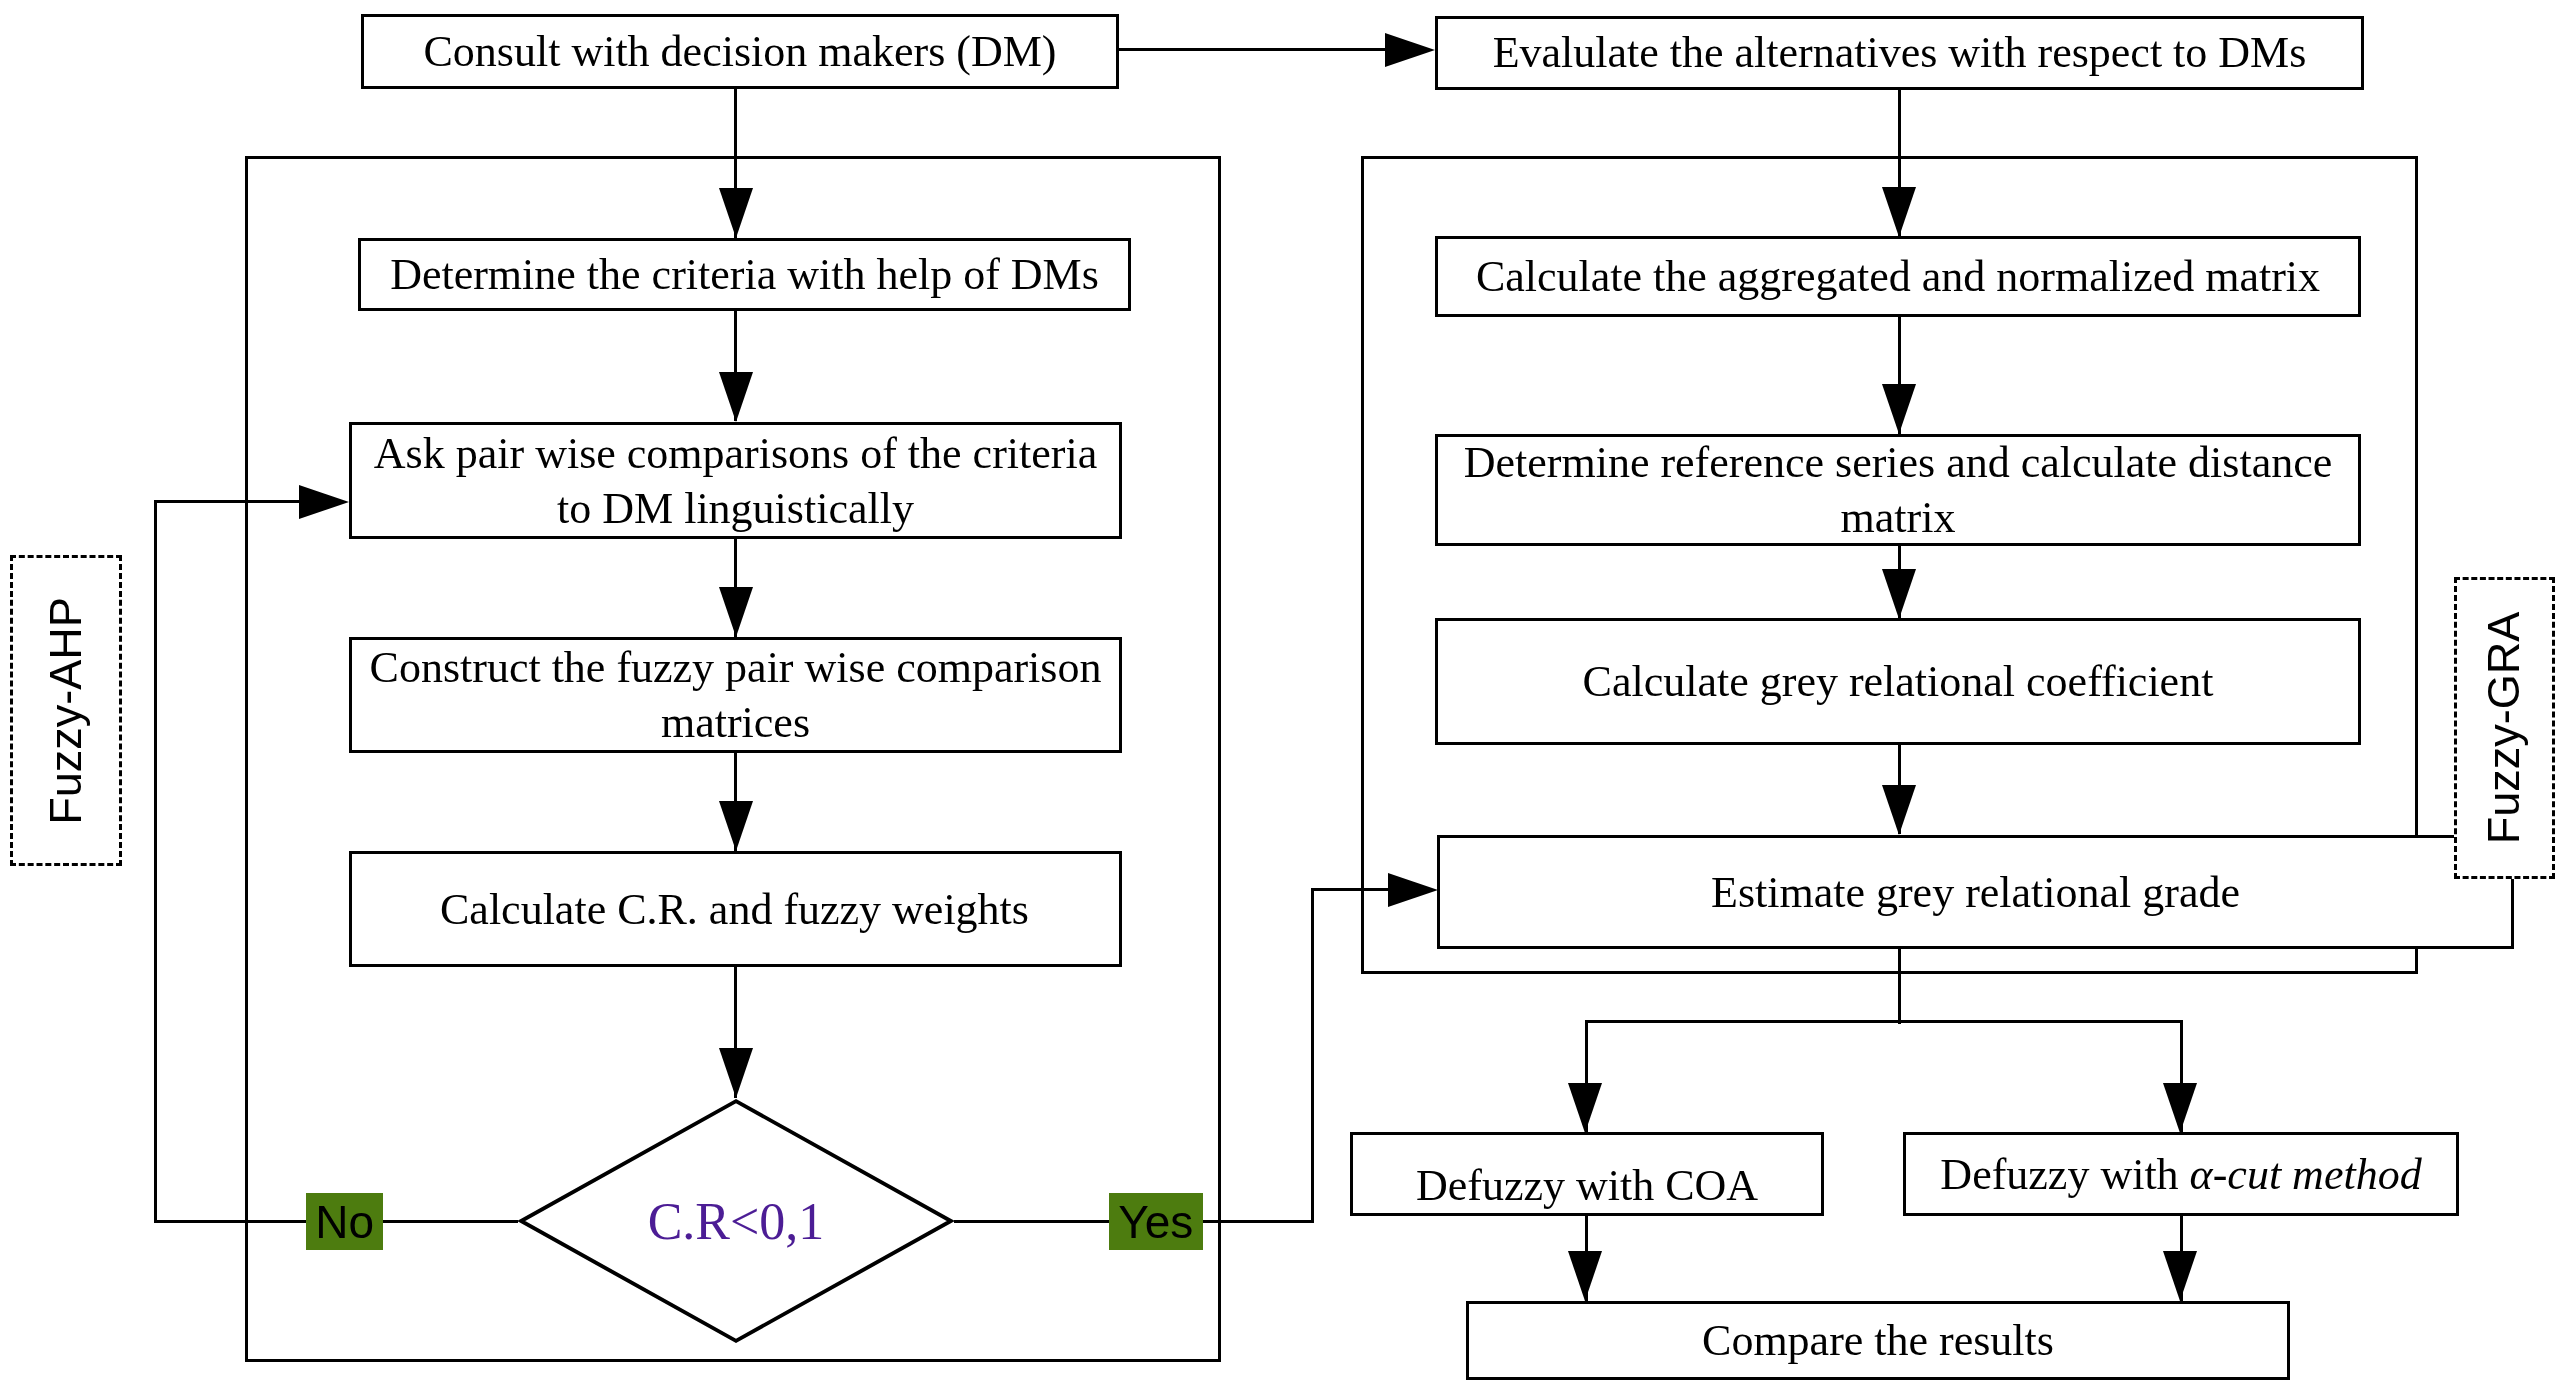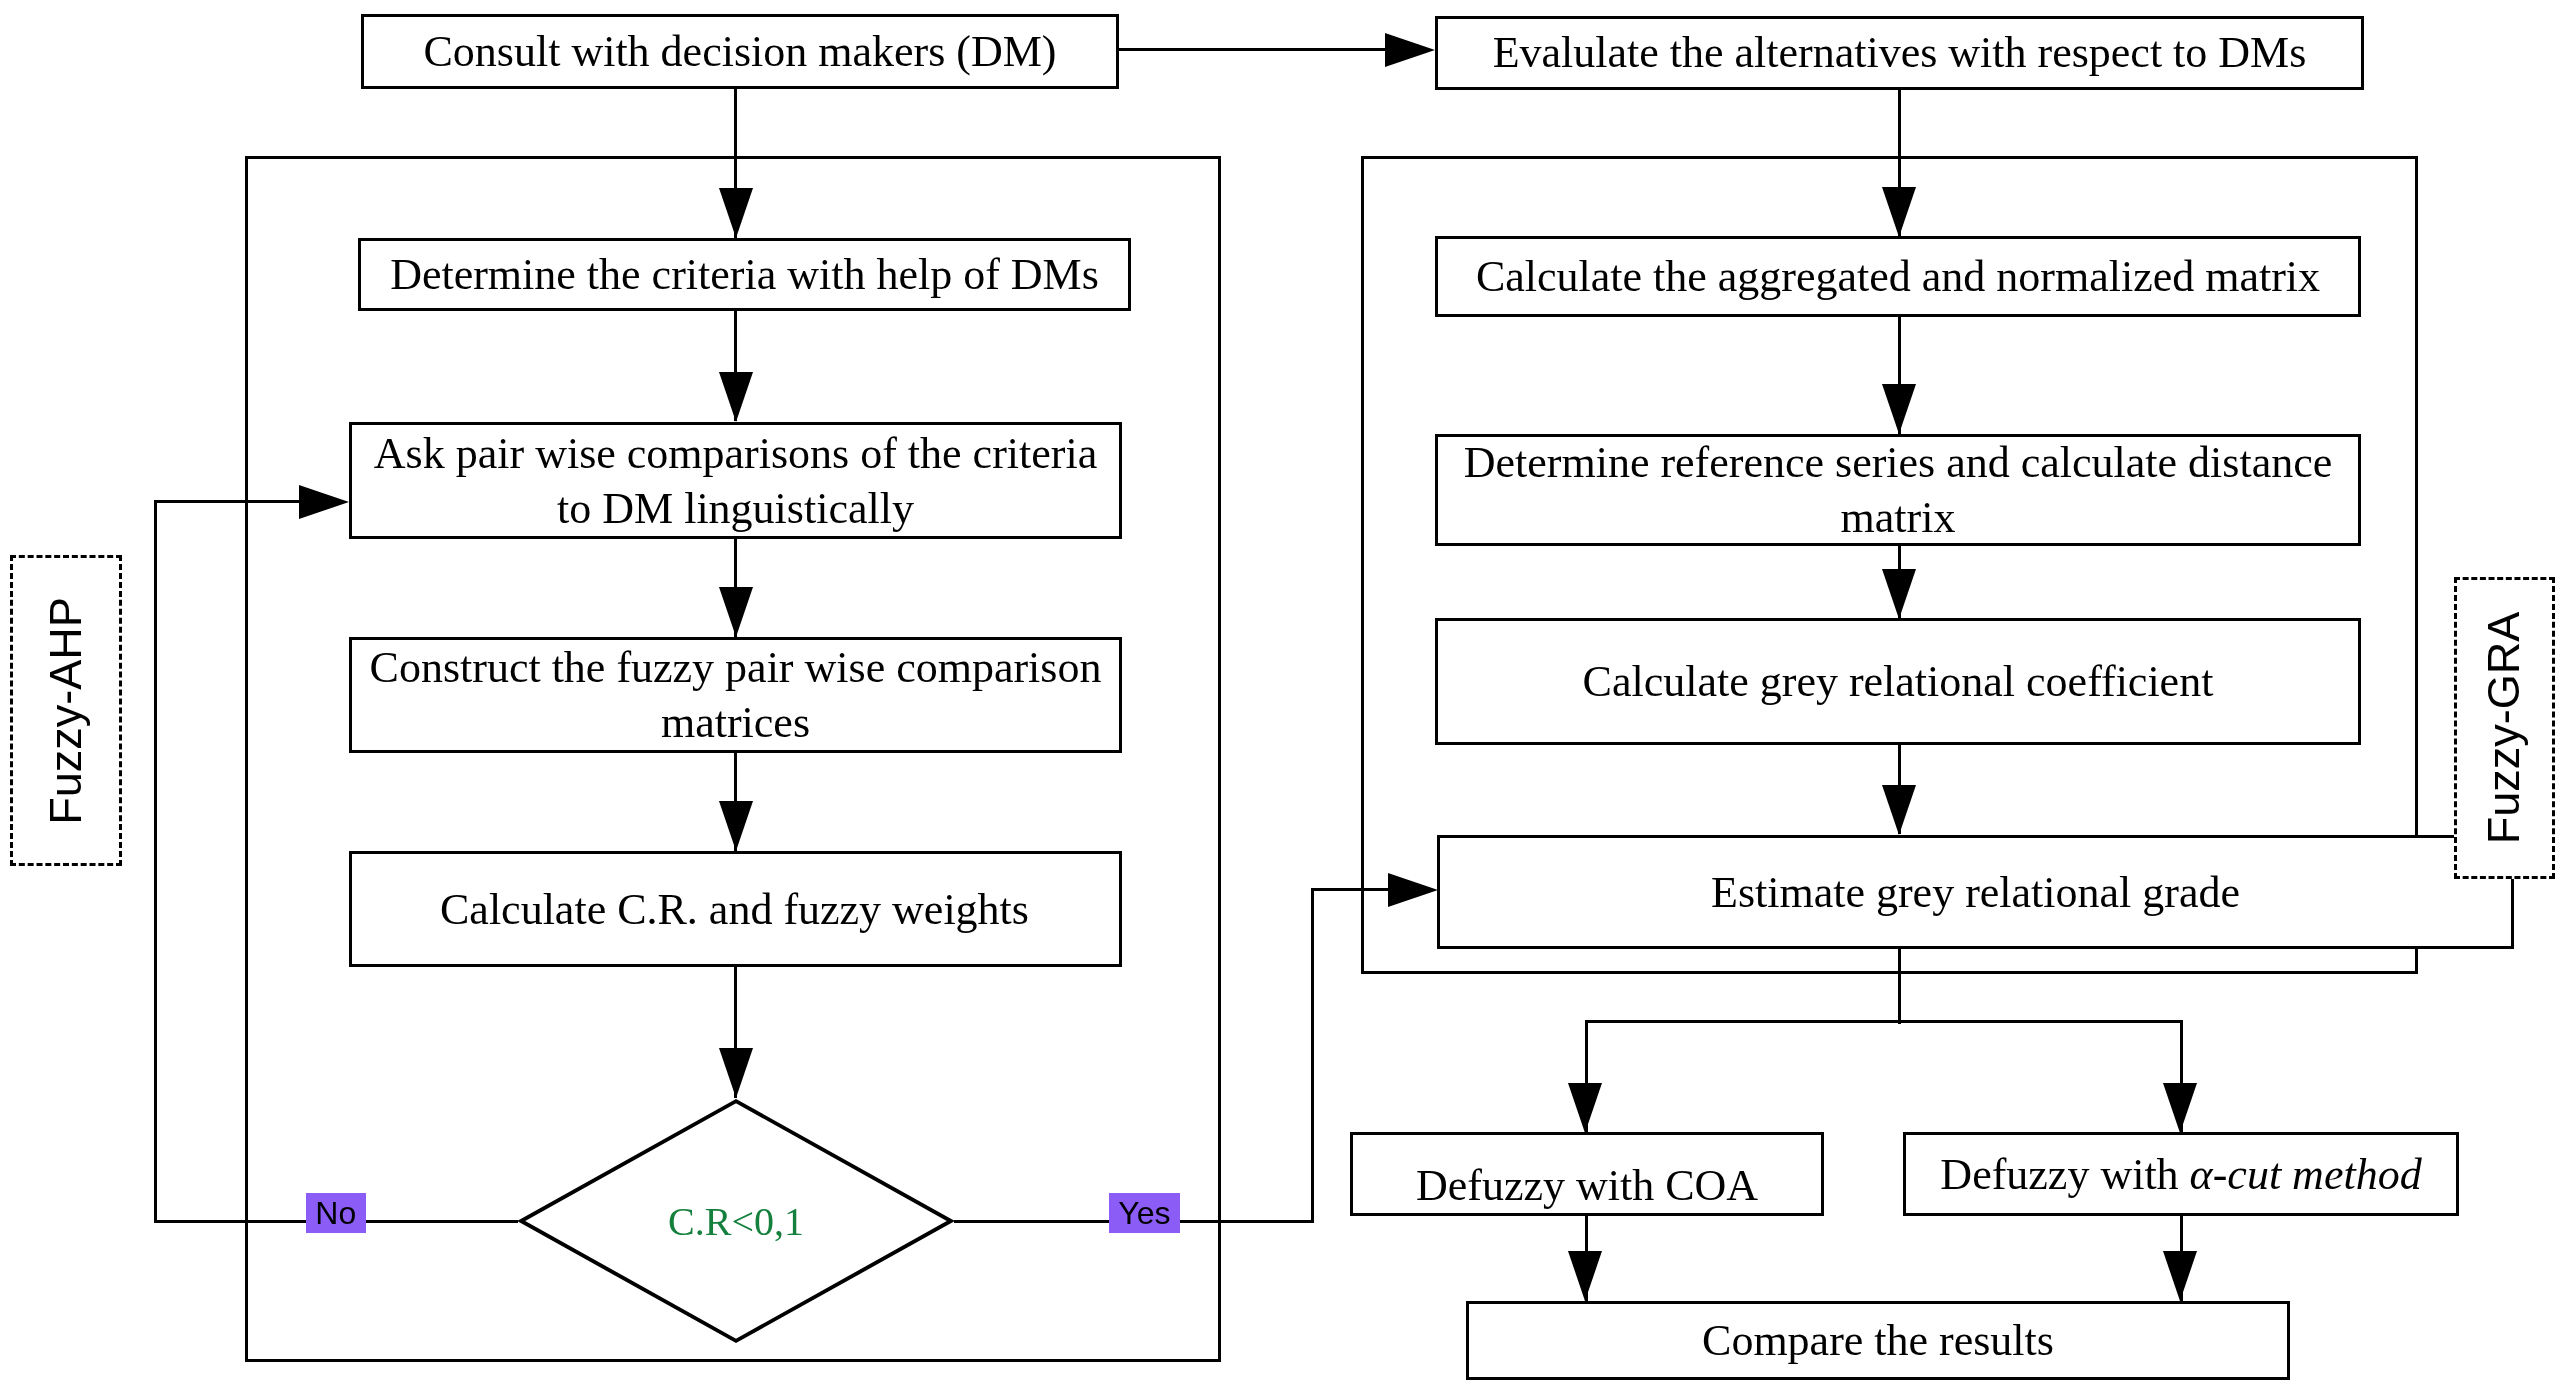--- a/index.html
+++ b/index.html
@@ -19,26 +19,26 @@
   .dashed-box span{
     transform:rotate(-90deg);white-space:nowrap;
     font-family:"Liberation Sans",sans-serif;font-size:45px;color:#000;
   }
   .hline{position:absolute;height:3.1px;background:#000;}
   .vline{position:absolute;width:3.1px;background:#000;}
   .arrow-down{position:absolute;width:0;height:0;
     border-left:17px solid transparent;border-right:17px solid transparent;border-top:50px solid #000;}
   .arrow-right{position:absolute;width:0;height:0;
     border-top:17px solid transparent;border-bottom:17px solid transparent;border-left:50px solid #000;}
-  .lbl{position:absolute;background:#8b5cf6;padding:1.6px 9.3px;
-    font-family:"Liberation Sans",sans-serif;font-size:32px;color:#000;}
+  .lbl{position:absolute;background:#4d7c0f;padding:1.6px 9.3px;
+    font-family:"Liberation Sans",sans-serif;font-size:46px;color:#000;}
   .diamond-wrap{position:absolute;}
   .diamond-text{
     position:absolute;inset:0;display:flex;align-items:center;justify-content:center;
-    font-family:"Liberation Serif",serif;font-size:40px;color:#15803d;
+    font-family:"Liberation Serif",serif;font-size:52px;color:#4c1d95;
   }
   .italic{font-style:italic;}
 </style>
 </head>
 <body>
 
 <div id="canvas">
 
   <div class="container-box" style="left:245px;top:156px;width:976px;height:1206px;"></div>
   <div class="container-box" style="left:1361px;top:156px;width:1057px;height:818px;"></div>

